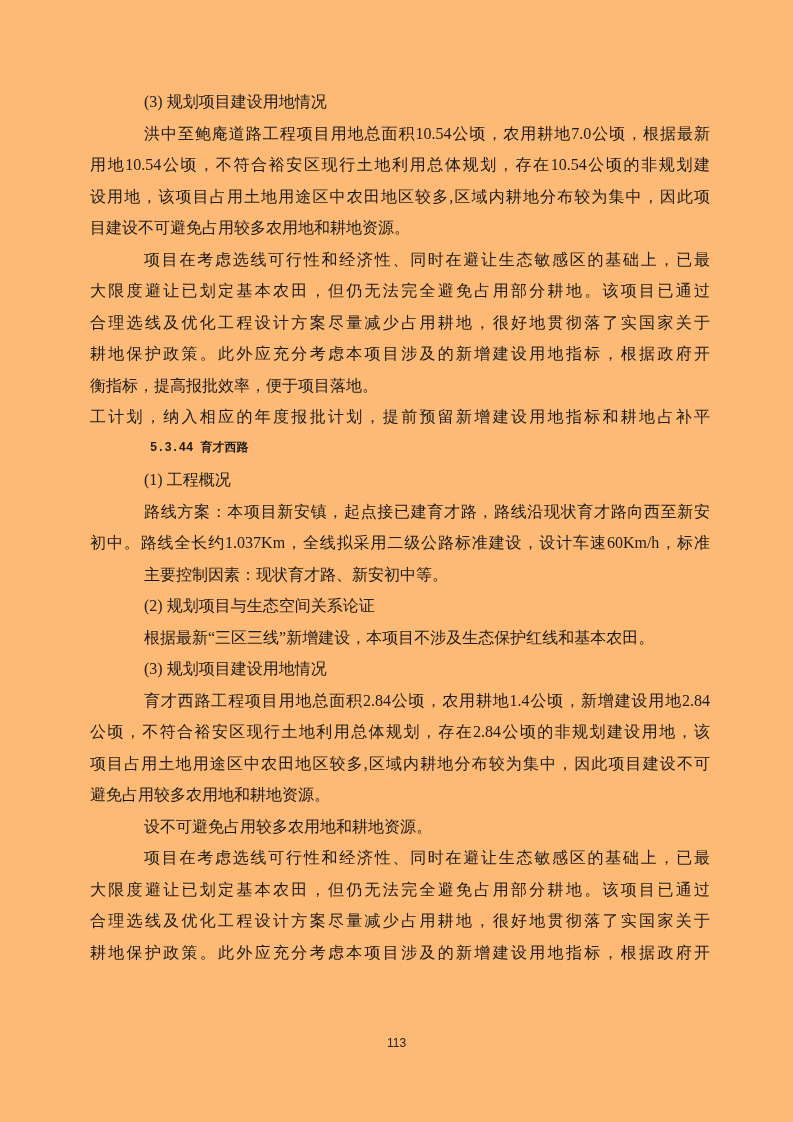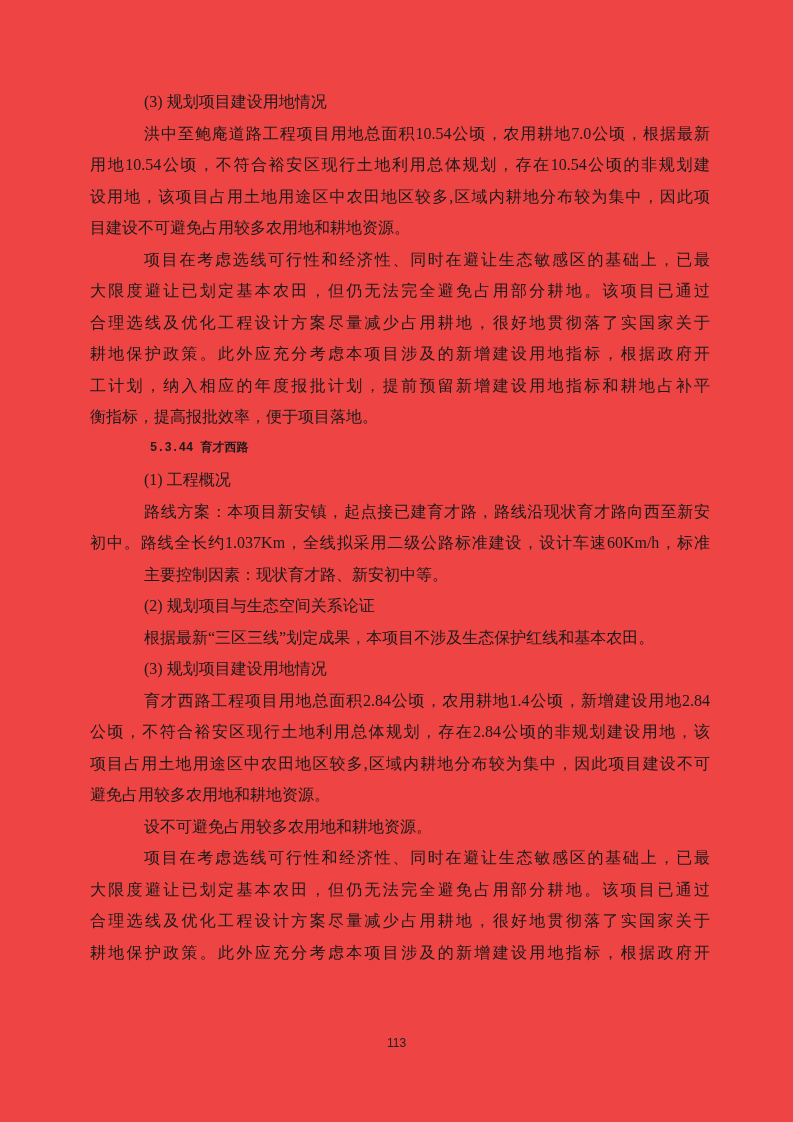--- a/index.html
+++ b/index.html
@@ -13,21 +13,21 @@
     position: relative;
     overflow: hidden;
     font-family: "Liberation Serif", "DejaVu Serif", serif;
     color: #1b1b1b;
   }
   .page {
     position: absolute;
     left: 0; top: 0;
     width: 793px;
     height: 1122px;
-    background: #ef4444;
+    background: #fdba74;
   }
   .content {
     position: absolute;
     left: 90px;
     top: 86px;
     width: 620px;
   }
   .block { margin: 0; padding: 0; }
   .line {
     font-size: 16px;
@@ -72,41 +72,41 @@
         <div class="line first-indent jl">洪中至鲍庵道路工程项目用地总面积10.54公顷，农用耕地7.0公顷，根据最新</div>
         <div class="line jl">用地10.54公顷，不符合裕安区现行土地利用总体规划，存在10.54公顷的非规划建</div>
         <div class="line jl">设用地，该项目占用土地用途区中农田地区较多,区域内耕地分布较为集中，因此项</div>
         <div class="line">目建设不可避免占用较多农用地和耕地资源。</div>
       </div>
       <div class="block paragraph">
         <div class="line first-indent jl">项目在考虑选线可行性和经济性、同时在避让生态敏感区的基础上，已最</div>
         <div class="line jl">大限度避让已划定基本农田，但仍无法完全避免占用部分耕地。该项目已通过</div>
         <div class="line jl">合理选线及优化工程设计方案尽量减少占用耕地，很好地贯彻落了实国家关于</div>
         <div class="line jl">耕地保护政策。此外应充分考虑本项目涉及的新增建设用地指标，根据政府开</div>
+        <div class="line">衡指标，提高报批效率，便于项目落地。</div>
         <div class="line jl">工计划，纳入相应的年度报批计划，提前预留新增建设用地指标和耕地占补平</div>
-        <div class="line">衡指标，提高报批效率，便于项目落地。</div>
       </div>
       <div class="block heading">
         <div class="line">5.3.44 育才西路</div>
       </div>
       <div class="block item">
         <div class="line">(1) 工程概况</div>
       </div>
       <div class="block paragraph">
         <div class="line first-indent jl">路线方案：本项目新安镇，起点接已建育才路，路线沿现状育才路向西至新安</div>
         <div class="line jl">初中。路线全长约1.037Km，全线拟采用二级公路标准建设，设计车速60Km/h，标准</div>
       </div>
       <div class="block paragraph">
         <div class="line first-indent">主要控制因素：现状育才路、新安初中等。</div>
       </div>
       <div class="block item">
         <div class="line">(2) 规划项目与生态空间关系论证</div>
       </div>
       <div class="block paragraph">
-        <div class="line first-indent">根据最新“三区三线”划定成果，本项目不涉及生态保护红线和基本农田。</div>
+        <div class="line first-indent">根据最新“三区三线”新增建设，本项目不涉及生态保护红线和基本农田。</div>
       </div>
       <div class="block item">
         <div class="line">(3) 规划项目建设用地情况</div>
       </div>
       <div class="block paragraph">
         <div class="line first-indent jl">育才西路工程项目用地总面积2.84公顷，农用耕地1.4公顷，新增建设用地2.84</div>
         <div class="line jl">公顷，不符合裕安区现行土地利用总体规划，存在2.84公顷的非规划建设用地，该</div>
         <div class="line jl">项目占用土地用途区中农田地区较多,区域内耕地分布较为集中，因此项目建设不可</div>
         <div class="line">避免占用较多农用地和耕地资源。</div>
       </div>

